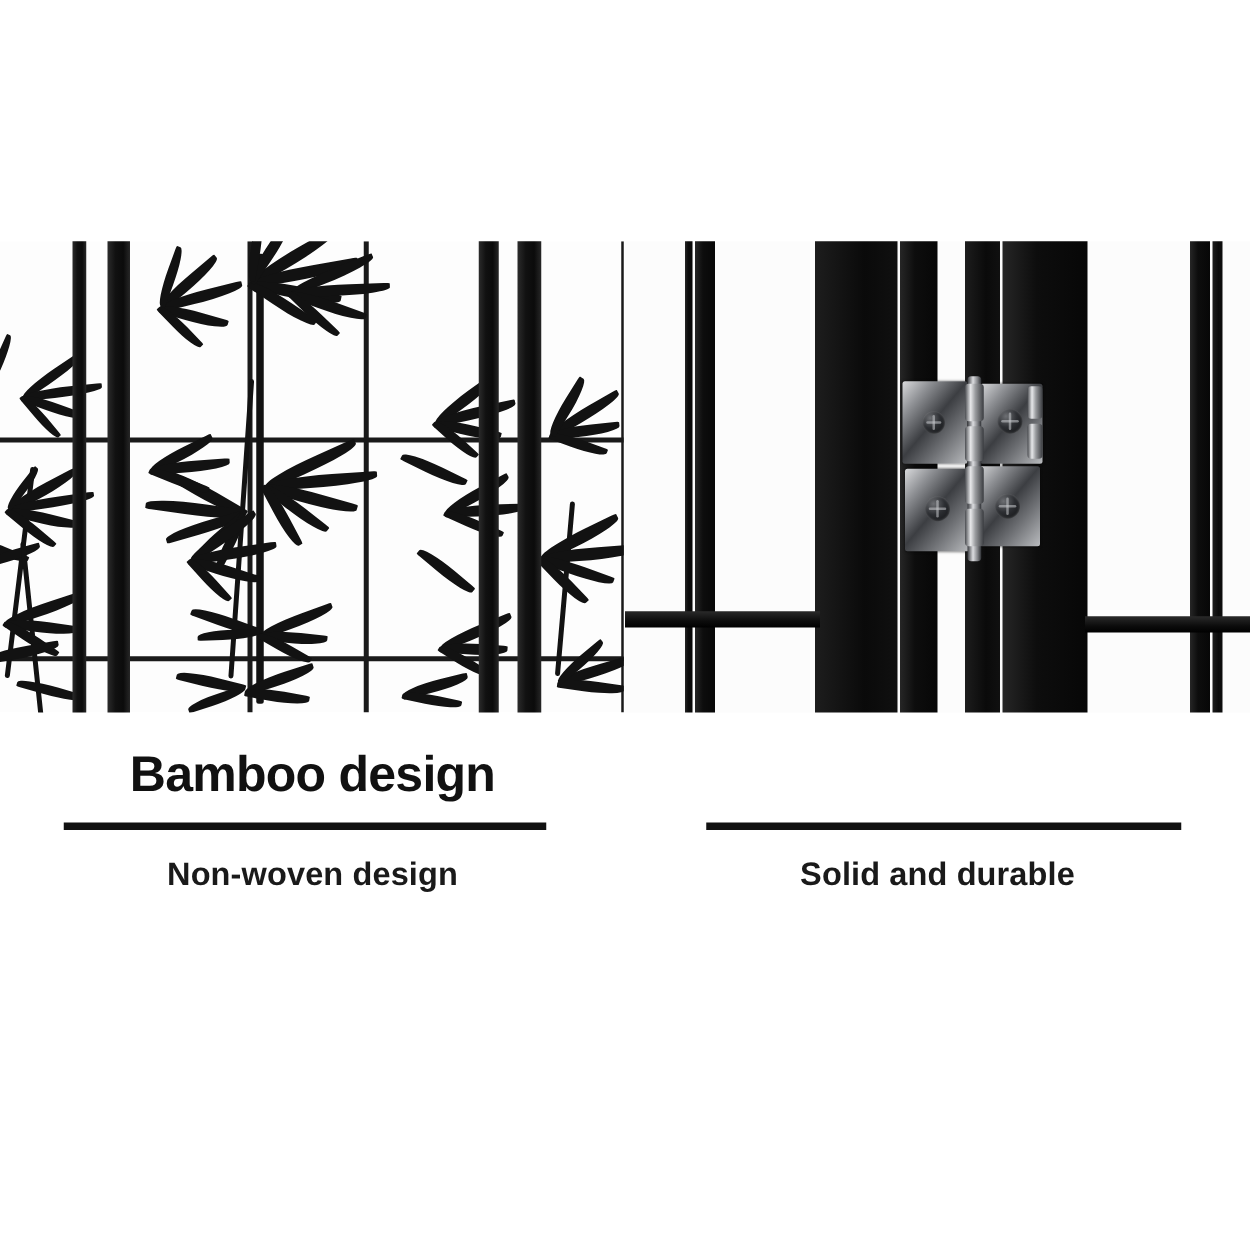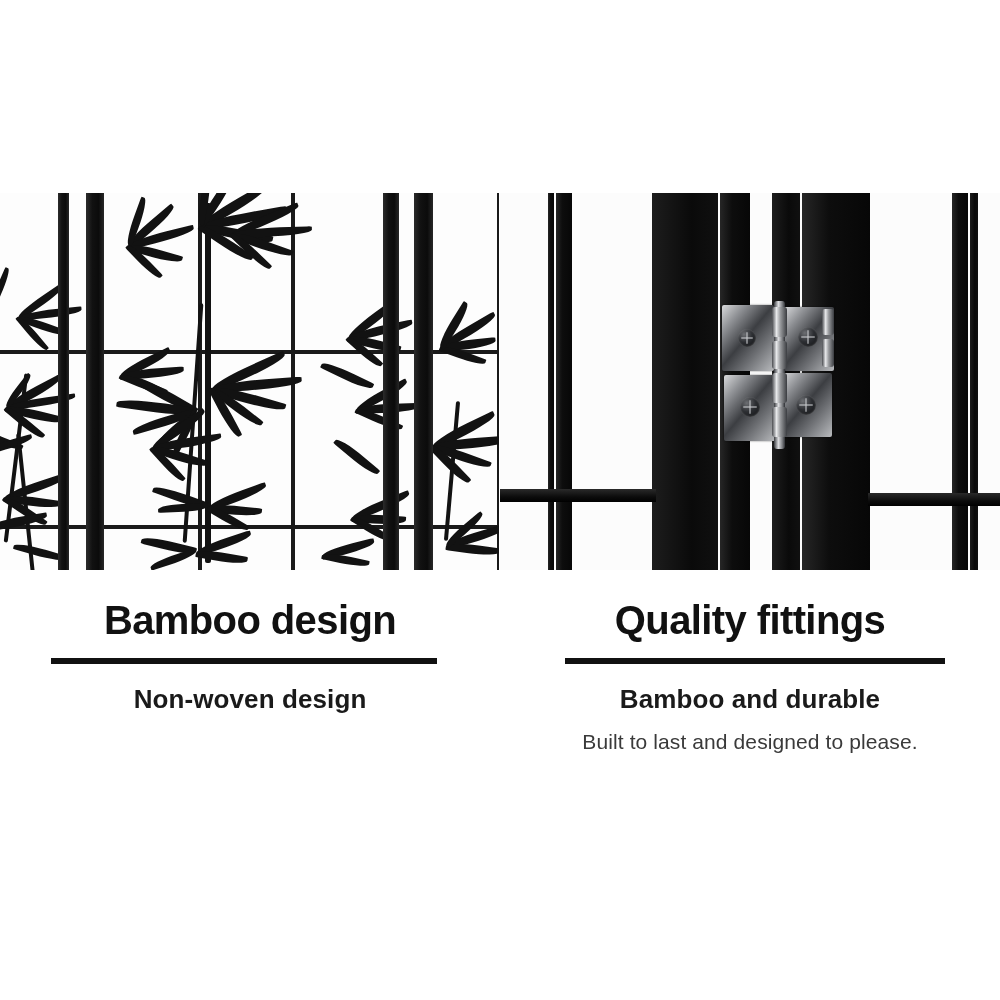--- a/index.html
+++ b/index.html
@@ -300,19 +300,17 @@
 
   <div class="cols">
 
     <div class="col col-left">
       <div class="headline">Bamboo design</div>
       <div class="rule"></div>
       <div class="subhead">Non-woven design</div>
     </div>
 
     <div class="col col-right">
-      <div class="headline">Quality fittings</div>
       <div class="rule"></div>
-      <div class="subhead">Bamboo and durable</div>
-      <div class="body-line">Built to last and designed to please.</div>
+      <div class="subhead">Solid and durable</div>
     </div>
   </div>
 </div>
 
 </body></html>

